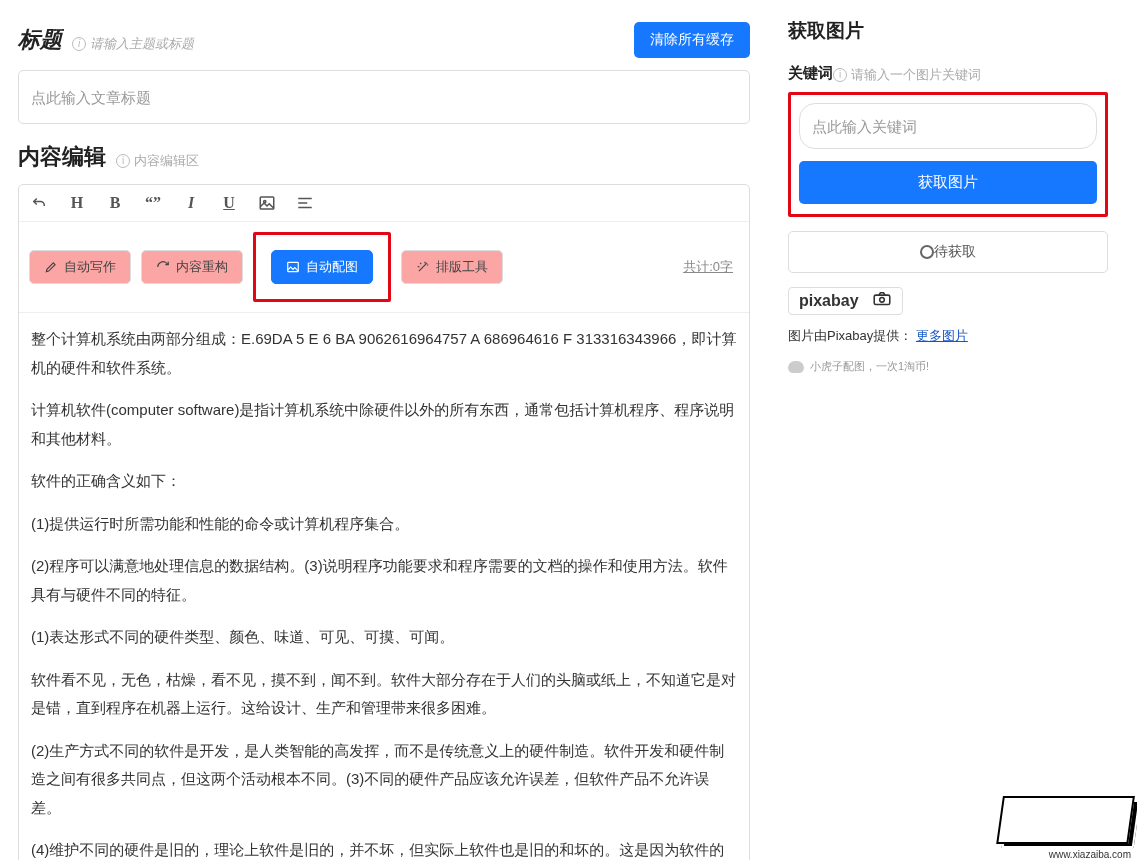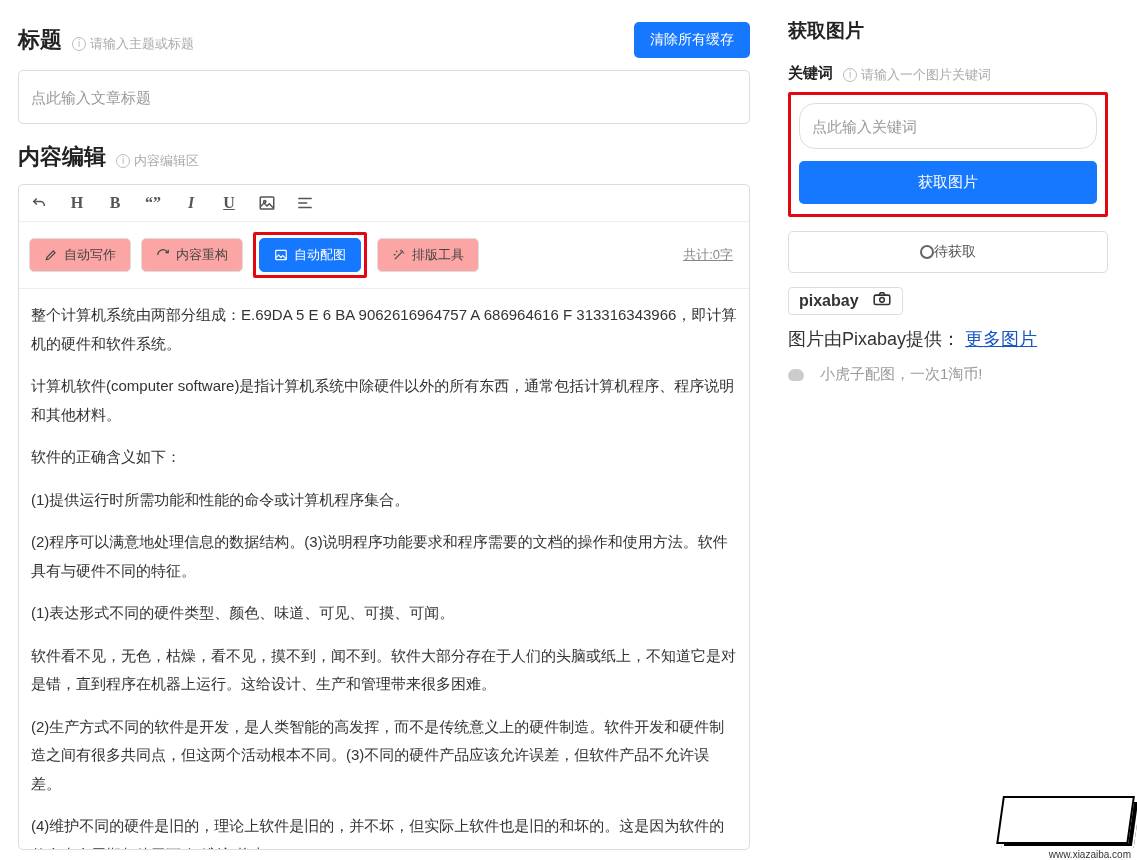--- a/index.html
+++ b/index.html
@@ -29,20 +29,21 @@
 .section-title-row {
   display: flex;
   align-items: center;
   justify-content: space-between;
   margin-bottom: 12px;
 }
 .section-title-left {
   display: flex;
   align-items: baseline;
   gap: 10px;
+  font-style: italic;
 }
 .section-title {
   font-size: 22px;
   font-weight: 700;
   color: #222;
 }
 .section-hint {
   font-size: 13px;
   color: #aaa;
   display: inline-flex;
@@ -137,21 +138,21 @@
 }
 .tool-btn.primary {
   background: #1677ff;
   border-color: #1677ff;
   color: #fff;
 }
 .tool-btn .mini-icon { display:inline-flex; width:14px; height:14px; }
 .highlight-box {
   border: 3px solid #e30613;
   border-radius: 2px;
-  padding: 3px;
+  padding: 15px;
 }
 .char-count {
   margin-left: auto;
   font-size: 13px;
   color: #888;
   padding-right: 6px;
   text-decoration: underline;
 }
 .editor-content {
   padding: 12px 12px 40px;
@@ -166,21 +167,20 @@
 
 .side-title {
   font-size: 19px;
   font-weight: 700;
   color: #222;
   margin-bottom: 20px;
 }
 .side-label-row {
   display: flex;
   align-items: baseline;
-  gap: 10px;
   margin-bottom: 8px;
 }
 .side-label {
   font-size: 15px;
   font-weight: 700;
   color: #222;
 }
 .side-highlight {
   border: 3px solid #e30613;
   padding: 8px 8px 10px;
@@ -220,31 +220,31 @@
   border: 1px solid #ddd;
   border-radius: 4px;
   padding: 4px 10px;
   font-size: 16px;
   font-weight: 600;
   color: #333;
   gap: 13px;
   margin-bottom: 12px;
 }
 .credit-line {
-  font-size: 18px;
+  font-size: 13px;
   color: #333;
   margin-bottom: 14px;
 }
 .credit-line a { color: #1556c5; text-decoration: underline; }
 .promo-line {
-  font-size: 15px;
+  font-size: 11px;
   color: #999;
   display: flex;
   align-items: center;
-  gap: 16px;
+  gap: 6px;
 }
 .promo-line .cloud {
   width: 16px; height: 12px;
   background: #ccc;
   border-radius: 8px 8px 6px 6px;
 }
 
 
 .watermark {
   position: absolute;

